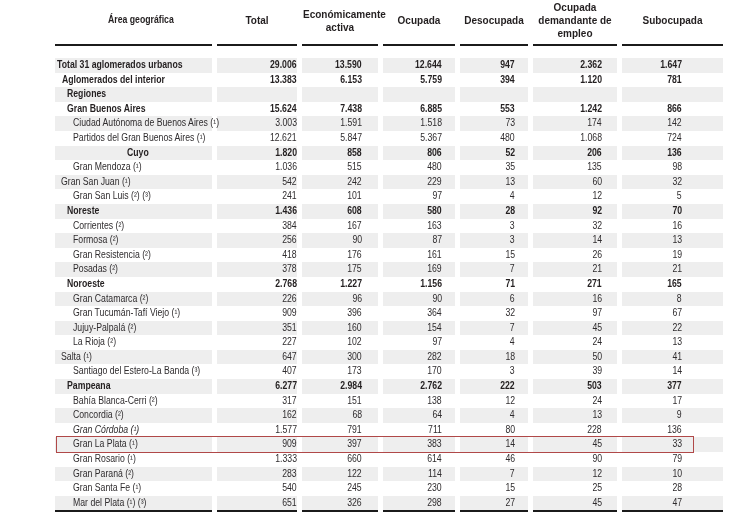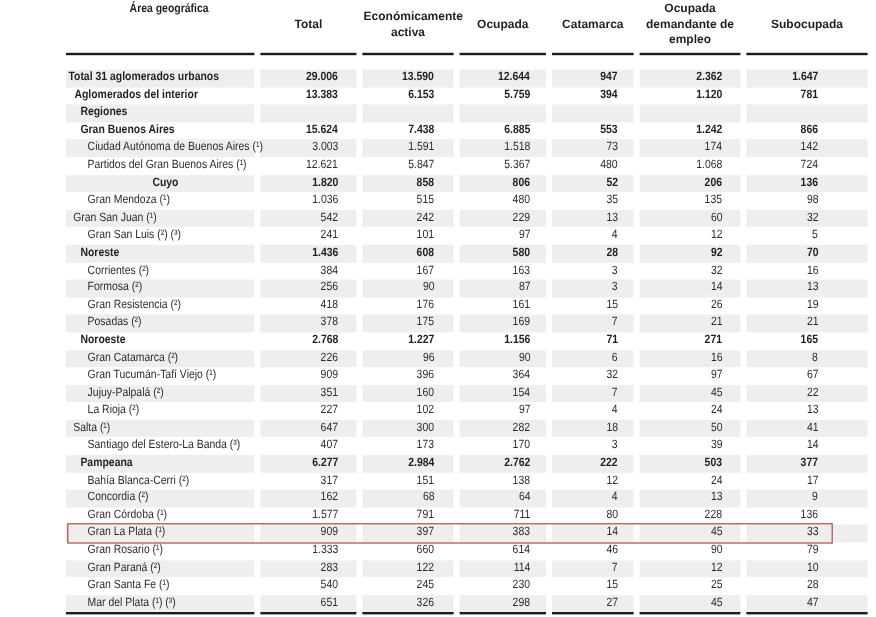--- a/index.html
+++ b/index.html
@@ -9,31 +9,31 @@
   }
   table.stat{
     position:absolute;left:50px;top:0;width:678px;
     border-collapse:separate;border-spacing:5px 0;table-layout:fixed;
   }
   th{
     font-size:10px;font-weight:700;text-align:center;vertical-align:middle;
     line-height:1.3;height:44px;box-sizing:border-box;padding:1px 1px 4px 1px;
     border-bottom:2.2px solid #1b1b1b;color:#231f20;
   }
-  th.area{vertical-align:top;padding-top:1px;padding-left:25px;}
+  th.area{vertical-align:top;padding-top:13px;padding-left:25px;}
   td{
     font-size:10px;height:14.6px;line-height:14.6px;padding:0;
     white-space:nowrap;overflow:visible;box-sizing:border-box;
   }
   tr.shaded td{background:#eeeeee;}
   tr.bold td{font-weight:700;color:#231f20;}
   tbody tr td{font-weight:400;color:#2f2c2e;}
   tbody tr.bold td{font-weight:700;}
   td.num{text-align:right;}
-  td.c2{padding-right:15px;}
+  td.c2{}
   td.c3{padding-right:16px;}
   td.c4{padding-right:13px;}
   td.c5{padding-right:13px;}
   td.c6{padding-right:15px;}
   td.c7{padding-right:41px;}
   .cond{
     display:inline-block;white-space:nowrap;
     transform:scaleX(0.87);transform-origin:0 50%;
   }
   td.num .cond{transform-origin:100% 50%;}
@@ -57,21 +57,21 @@
         <col style="width:68px">
         <col style="width:84px">
       <col style="width:101px">
     </colgroup>
     <thead>
       <tr>
         <th class="area"><span class="cond">Área geográfica</span></th>
         <th><span>Total</span></th>
         <th><span>Económicamente activa</span></th>
         <th><span>Ocupada</span></th>
-        <th><span>Catamarca</span></th>
+        <th><span>Desocupada</span></th>
         <th><span>Ocupada demandante de empleo</span></th>
         <th><span>Subocupada</span></th>
       </tr>
     </thead>
     <tbody>
       <tr class="spacer">
           <td colspan="7"></td>
         </tr>
     <tr class="shaded bold">
           <td style="padding-left: 2px;"><span class="cond">Total 31 aglomerados urbanos</span></td>
@@ -292,21 +292,21 @@
         <tr class="shaded">
           <td style="padding-left: 18px;"><span class="cond">Concordia (²)</span></td>
           <td class="num c2"><span class="cond">162</span></td>
           <td class="num c3"><span class="cond">68</span></td>
           <td class="num c4"><span class="cond">64</span></td>
           <td class="num c5"><span class="cond">4</span></td>
           <td class="num c6"><span class="cond">13</span></td>
           <td class="num c7"><span class="cond">9</span></td>
         </tr>
         <tr class="">
-          <td style="padding-left: 18px;"><span class="cond">Gran Córdoba (¹)</span></td>
+          <td style="padding-left: 18px; font-style: italic;"><span class="cond">Gran Córdoba (¹)</span></td>
           <td class="num c2"><span class="cond">1.577</span></td>
           <td class="num c3"><span class="cond">791</span></td>
           <td class="num c4"><span class="cond">711</span></td>
           <td class="num c5"><span class="cond">80</span></td>
           <td class="num c6"><span class="cond">228</span></td>
           <td class="num c7"><span class="cond">136</span></td>
         </tr>
         <tr class="shaded">
           <td style="padding-left: 18px;"><span class="cond">Gran La Plata (¹)</span></td>
           <td class="num c2"><span class="cond">909</span></td>

